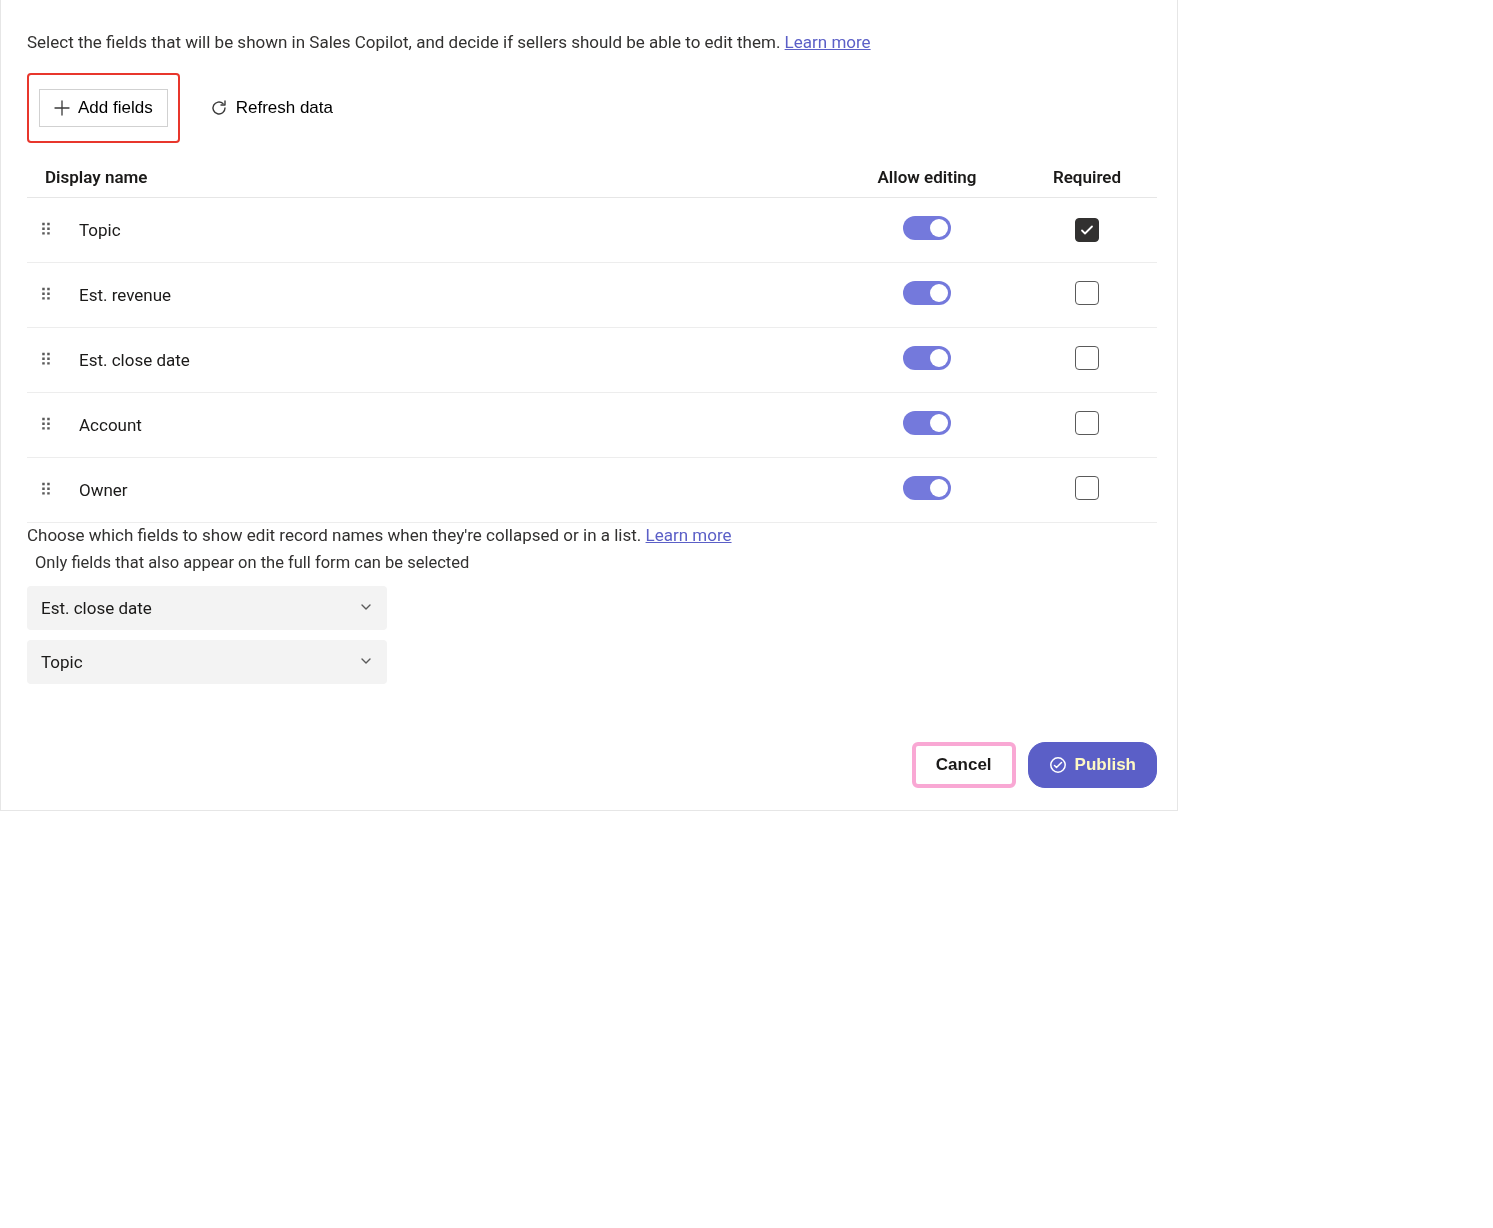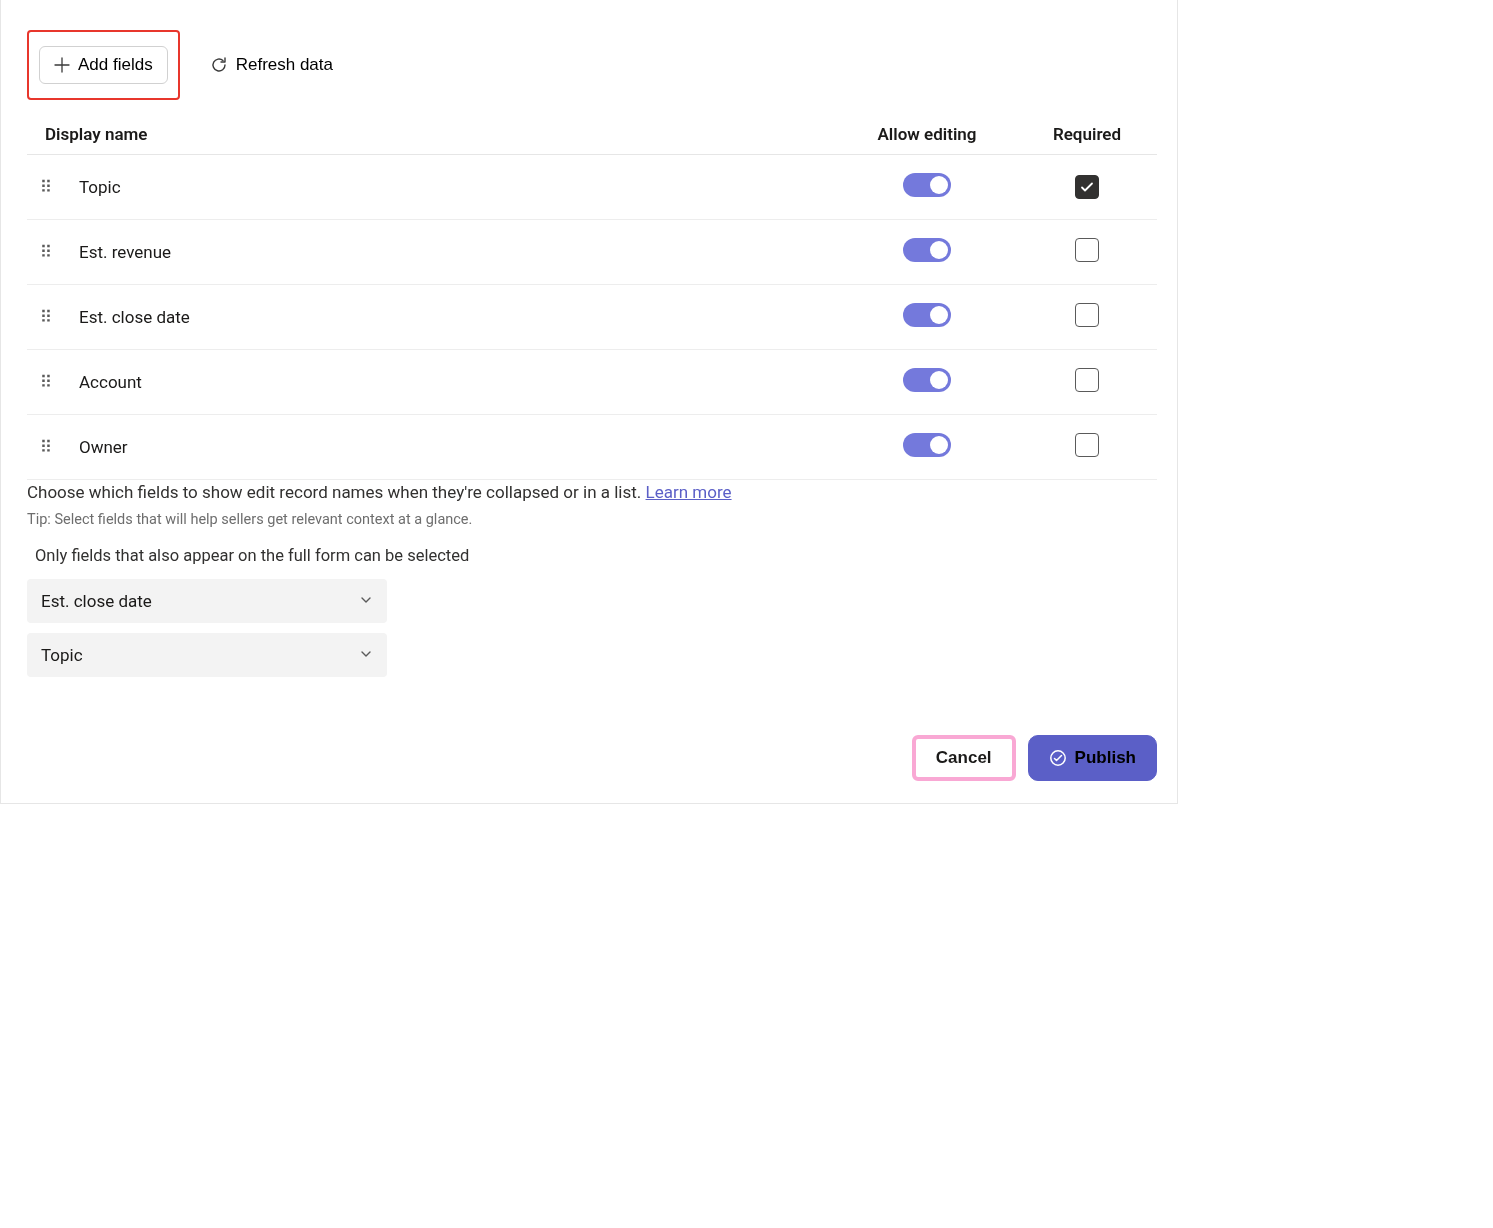--- a/index.html
+++ b/index.html
@@ -43,21 +43,21 @@
     border-radius: 4px;
     padding: 14px 10px;
     display: inline-flex;
   }
   .btn {
     display: inline-flex;
     align-items: center;
     gap: 8px;
     font-size: 17px;
     padding: 8px 14px;
-    border-radius: 6px;
+    border-radius: 0;
     cursor: pointer;
     background: #fff;
     border: 1px solid #d1d1d1;
   }
   .btn-ghost {
     border: none;
     background: transparent;
     padding: 8px 10px;
   }
   .icon {
@@ -156,46 +156,49 @@
   
   .footer {
     display: flex;
     justify-content: flex-end;
     gap: 12px;
     margin-top: 58px;
   }
   .btn-primary {
     background: #5b5fc7;
     border: 1px solid #5b5fc7;
-    color: #000000;
+    color: #fef9c3;
     font-weight: 600;
     display: inline-flex;
     align-items: center;
     gap: 8px;
     font-size: 17px;
     padding: 9px 20px;
-    border-radius: 10px;
+    border-radius: 17px;
     cursor: pointer;
   }
   .btn-secondary {
     background: #fff;
     border: 4px solid #f9a8d4;
     color: #1b1a19;
     font-weight: 600;
     font-size: 17px;
     padding: 9px 20px;
     border-radius: 6px;
     cursor: pointer;
   }
 </style>
 </head>
 <body>
 
 <div class="page">
 
+  <p class="section-desc">
+    <span>Select the fields that will be shown in Sales Copilot, and decide if sellers should be able to edit them. </span><a class="link">Learn more</a>
+  </p>
 
   <div class="toolbar">
     <span class="highlight-box">
       <button class="btn">
         <span class="icon">
           <svg width="16" height="16" viewBox="0 0 16 16">
               <path d="M8 1v14M1 8h14" stroke="#3a3a3a" stroke-width="1.3" fill="none" stroke-linecap="round"></path>
             </svg>
         </span>
         <span>Add fields</span>
@@ -256,21 +259,20 @@
         <td>Owner</td>
         <td class="td-center"><span class="toggle"></span></td>
         <td class="td-center"><span class="checkbox"></span></td>
       </tr>
     </tbody>
   </table>
 
   <p class="section-desc" style="margin-bottom:6px">
     <span>Choose which fields to show edit record names when they're collapsed or in a list. </span><a class="link">Learn more</a>
   </p>
-  <p class="tip">Tip: Select fields that will help sellers get relevant context at a glance.</p>
   <p class="subhelp">Only fields that also appear on the full form can be selected</p>
 
   <div class="select">
     <span>Est. close date</span>
     <span class="chev">
       <svg width="14" height="14" viewBox="0 0 14 14">
           <path d="M3 5l4 4 4-4" stroke="#5a5a5a" stroke-width="1.4" fill="none" stroke-linecap="round" stroke-linejoin="round"></path>
         </svg>
     </span>
   </div>

